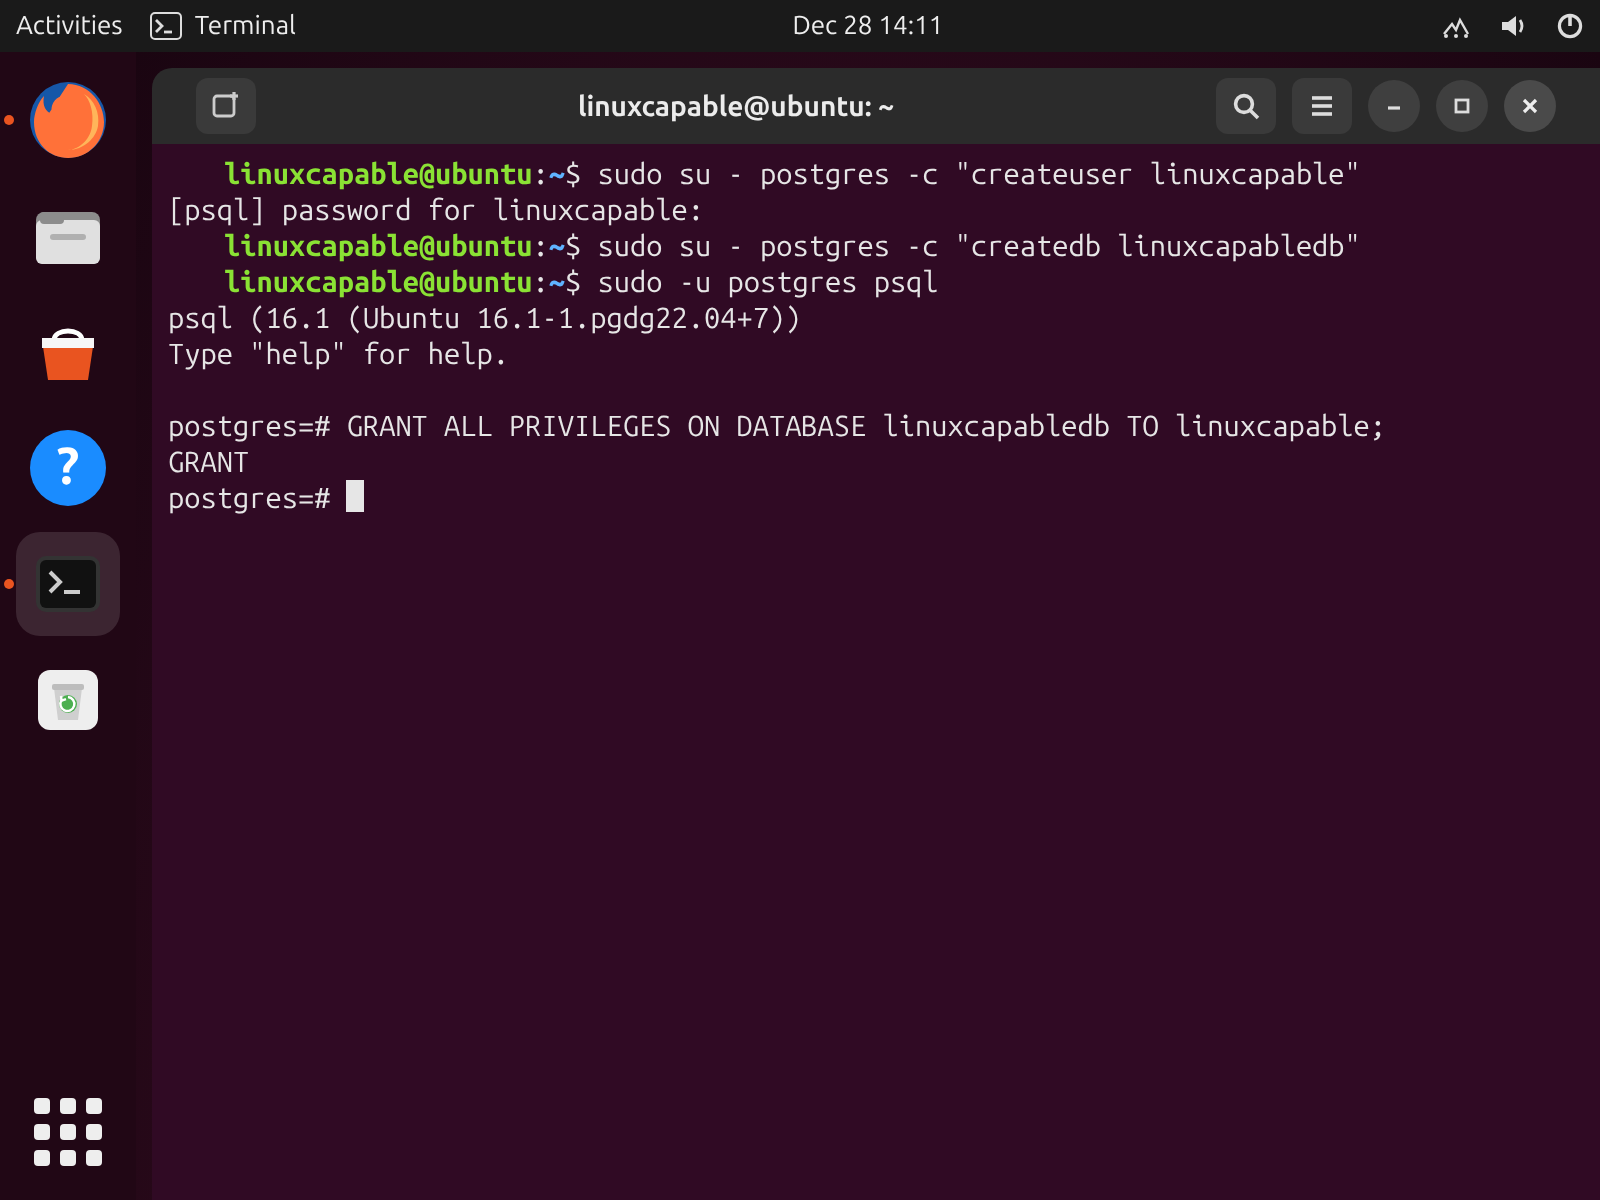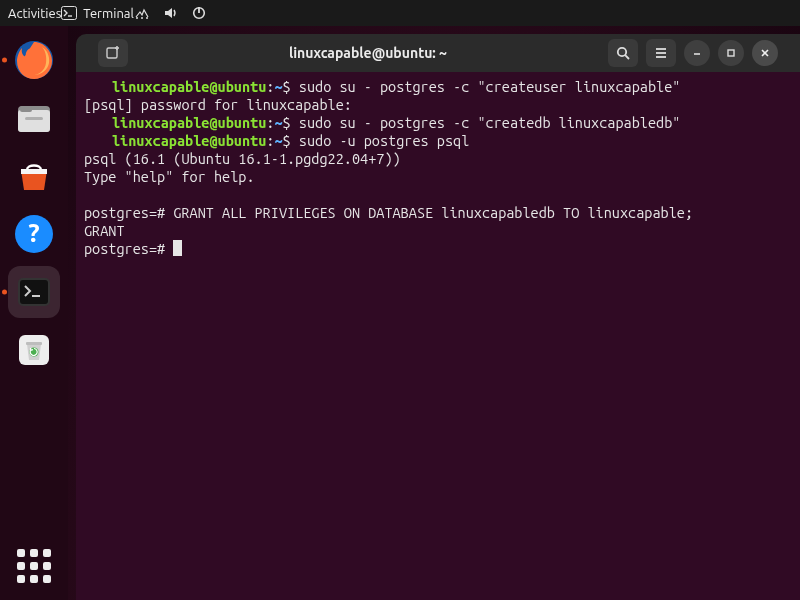--- a/index.html
+++ b/index.html
@@ -1,21 +1,21 @@
 <!DOCTYPE html>
 <html><head>
 <meta charset="utf-8">
 <style>
   * { margin: 0; padding: 0; box-sizing: border-box; }
   html, body { width: 800px; height: 600px; overflow: hidden; font-family: Ubuntu, "Segoe UI", sans-serif; }
   body { background: #2c0a1c; display: flex; flex-direction: column; }
 
   
   .top-panel { height: 26px; background: #1a1a1a; color: #eee; display: flex; align-items: center; font-size: 13px; padding: 0 8px; }
-  .tp-left { display: flex; align-items: flex-start; }
+  .tp-left { display: flex; align-items: flex-start; gap: 14px; }
   .tp-center { flex: 1; text-align: center; }
   .tp-right { display: flex; align-items: center; gap: 14px; }
   .tp-item { display: flex; align-items: center; gap: 6px; cursor: pointer; }
   .tp-icon { display: inline-flex; }
 
   .workspace { flex: 1; display: flex; position: relative; }
 
   
   .dock { width: 68px; background: rgba(0,0,0,0.25); display: flex; flex-direction: column; align-items: center; padding-top: 8px; gap: 6px; position: relative; }
   .dock-item { width: 52px; height: 52px; border-radius: 12px; display: flex; align-items: center; justify-content: center; cursor: pointer; position: relative; }
@@ -55,20 +55,23 @@
     <span class="tp-item">
       <span class="tp-icon">
         <svg width="16" height="14" viewBox="0 0 16 14">
             <rect x="0.5" y="0.5" width="15" height="13" rx="2" fill="none" stroke="#ddd"></rect>
             <path d="M3 4 L6 7 L3 10" fill="none" stroke="#ddd" stroke-width="1.4"></path>
             <line x1="7" y1="10" x2="11" y2="10" stroke="#ddd" stroke-width="1.4"></line>
           </svg>
       </span>
       <span>Terminal</span>
     </span>
+  </div>
+  <div class="tp-center">
+    <span>Dec 28  14:11</span>
   </div>
   <div class="tp-right">
     <span class="tp-icon">
       <svg width="16" height="14" viewBox="0 0 16 14">
           <path d="M8 1 L2 8 H6 V8 H10 V8 H14 Z" fill="none"></path>
           <path d="M2 11 L6 6 L8 9 L10 4 L14 11" fill="none" stroke="#ddd" stroke-width="1.2"></path>
           <circle cx="3" cy="12" r="1" fill="#ddd"></circle>
           <circle cx="8" cy="12" r="1" fill="#ddd"></circle>
           <circle cx="13" cy="12" r="1" fill="#ddd"></circle>
         </svg>

